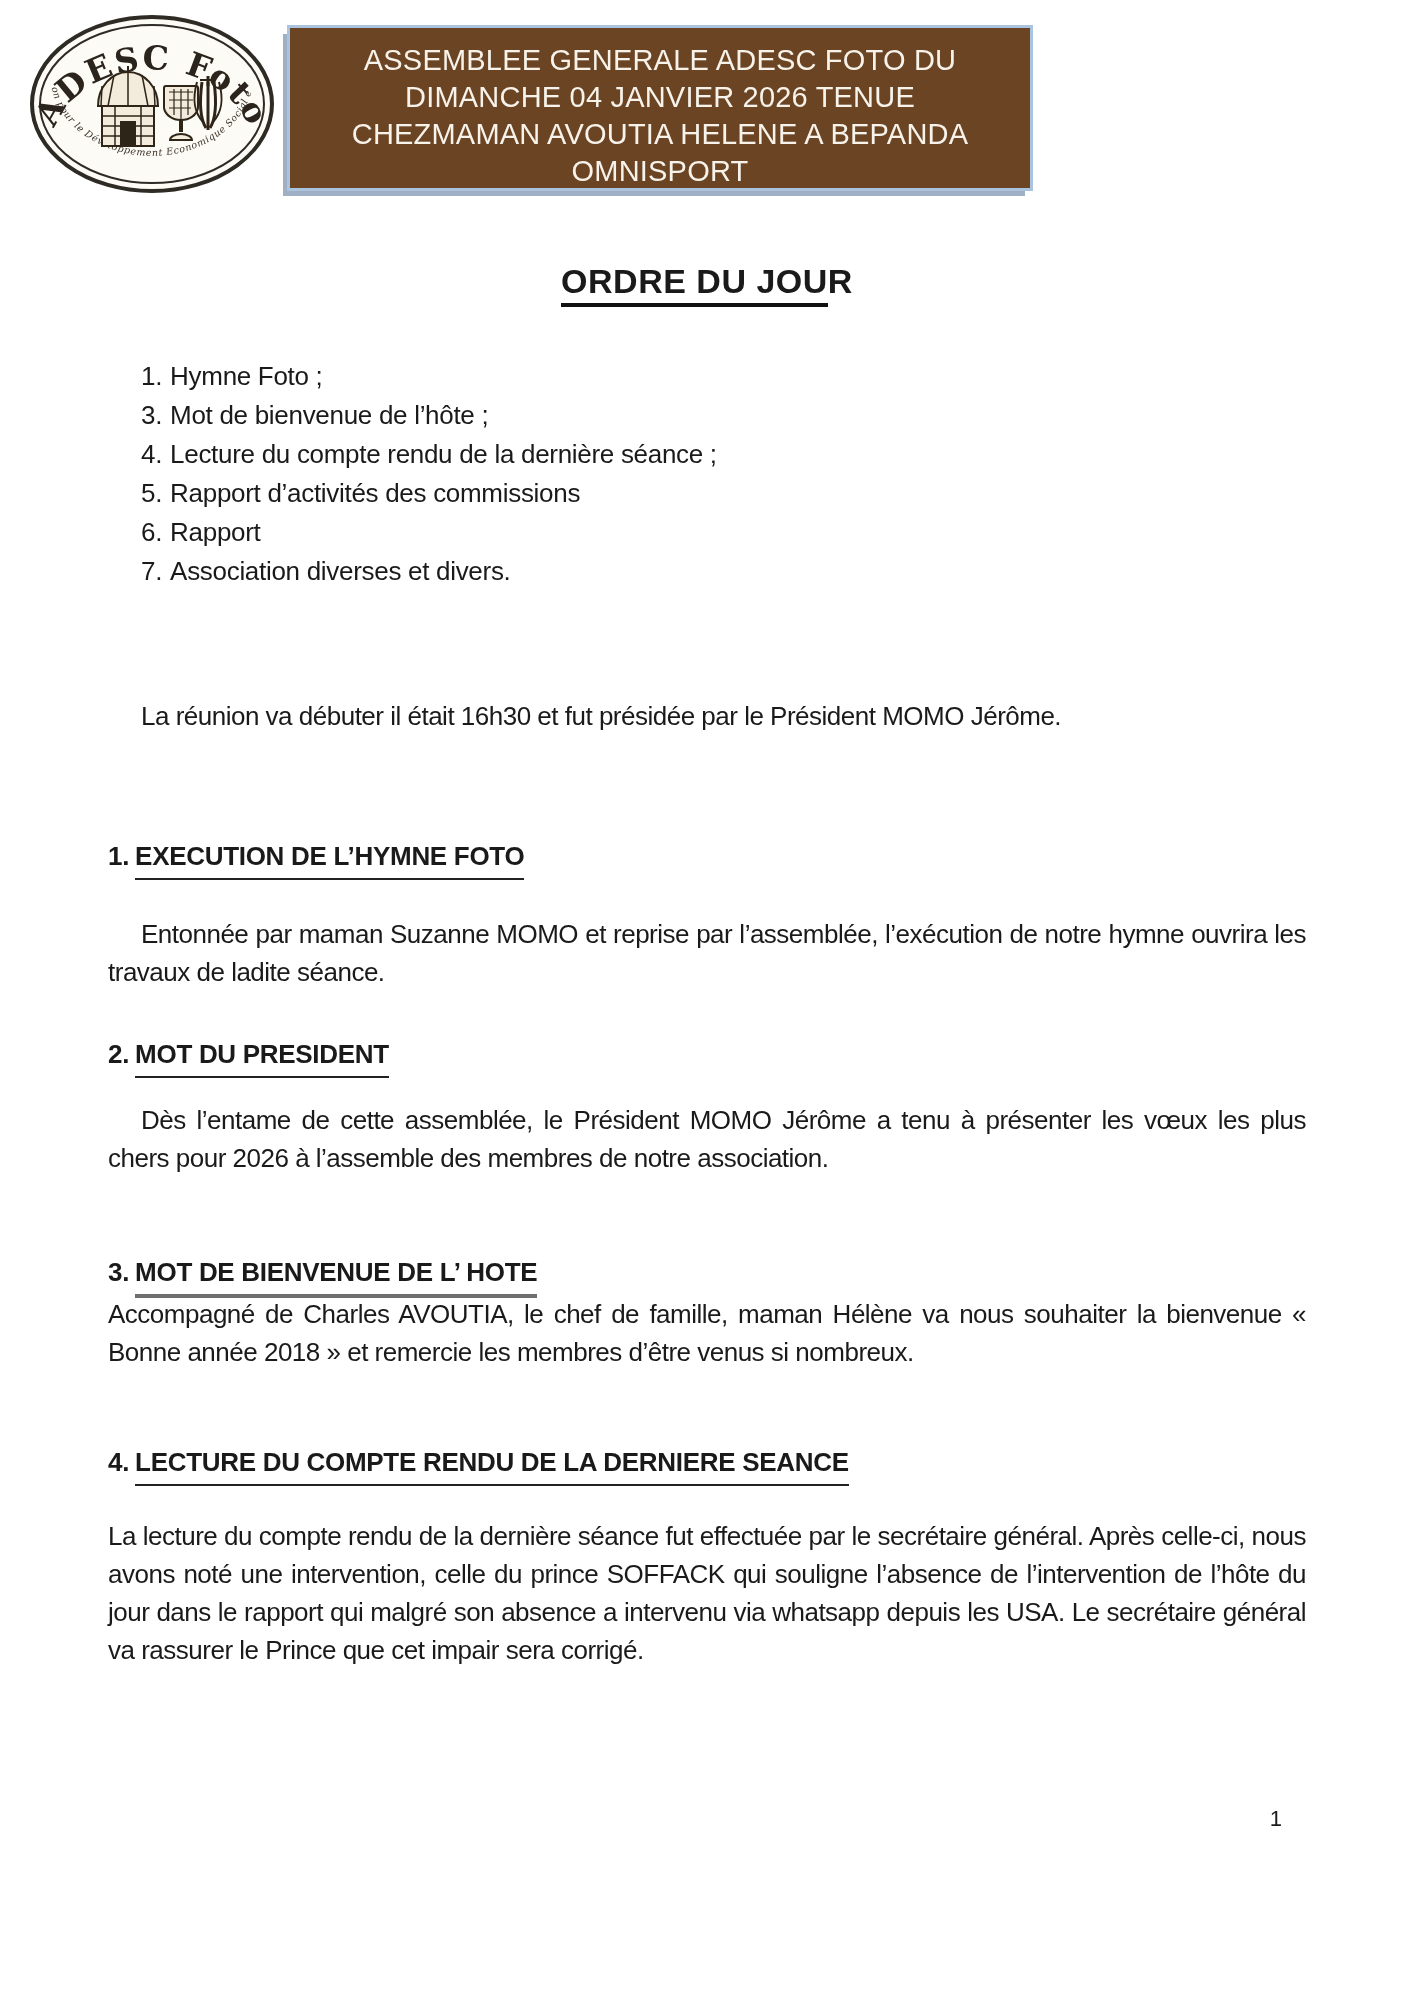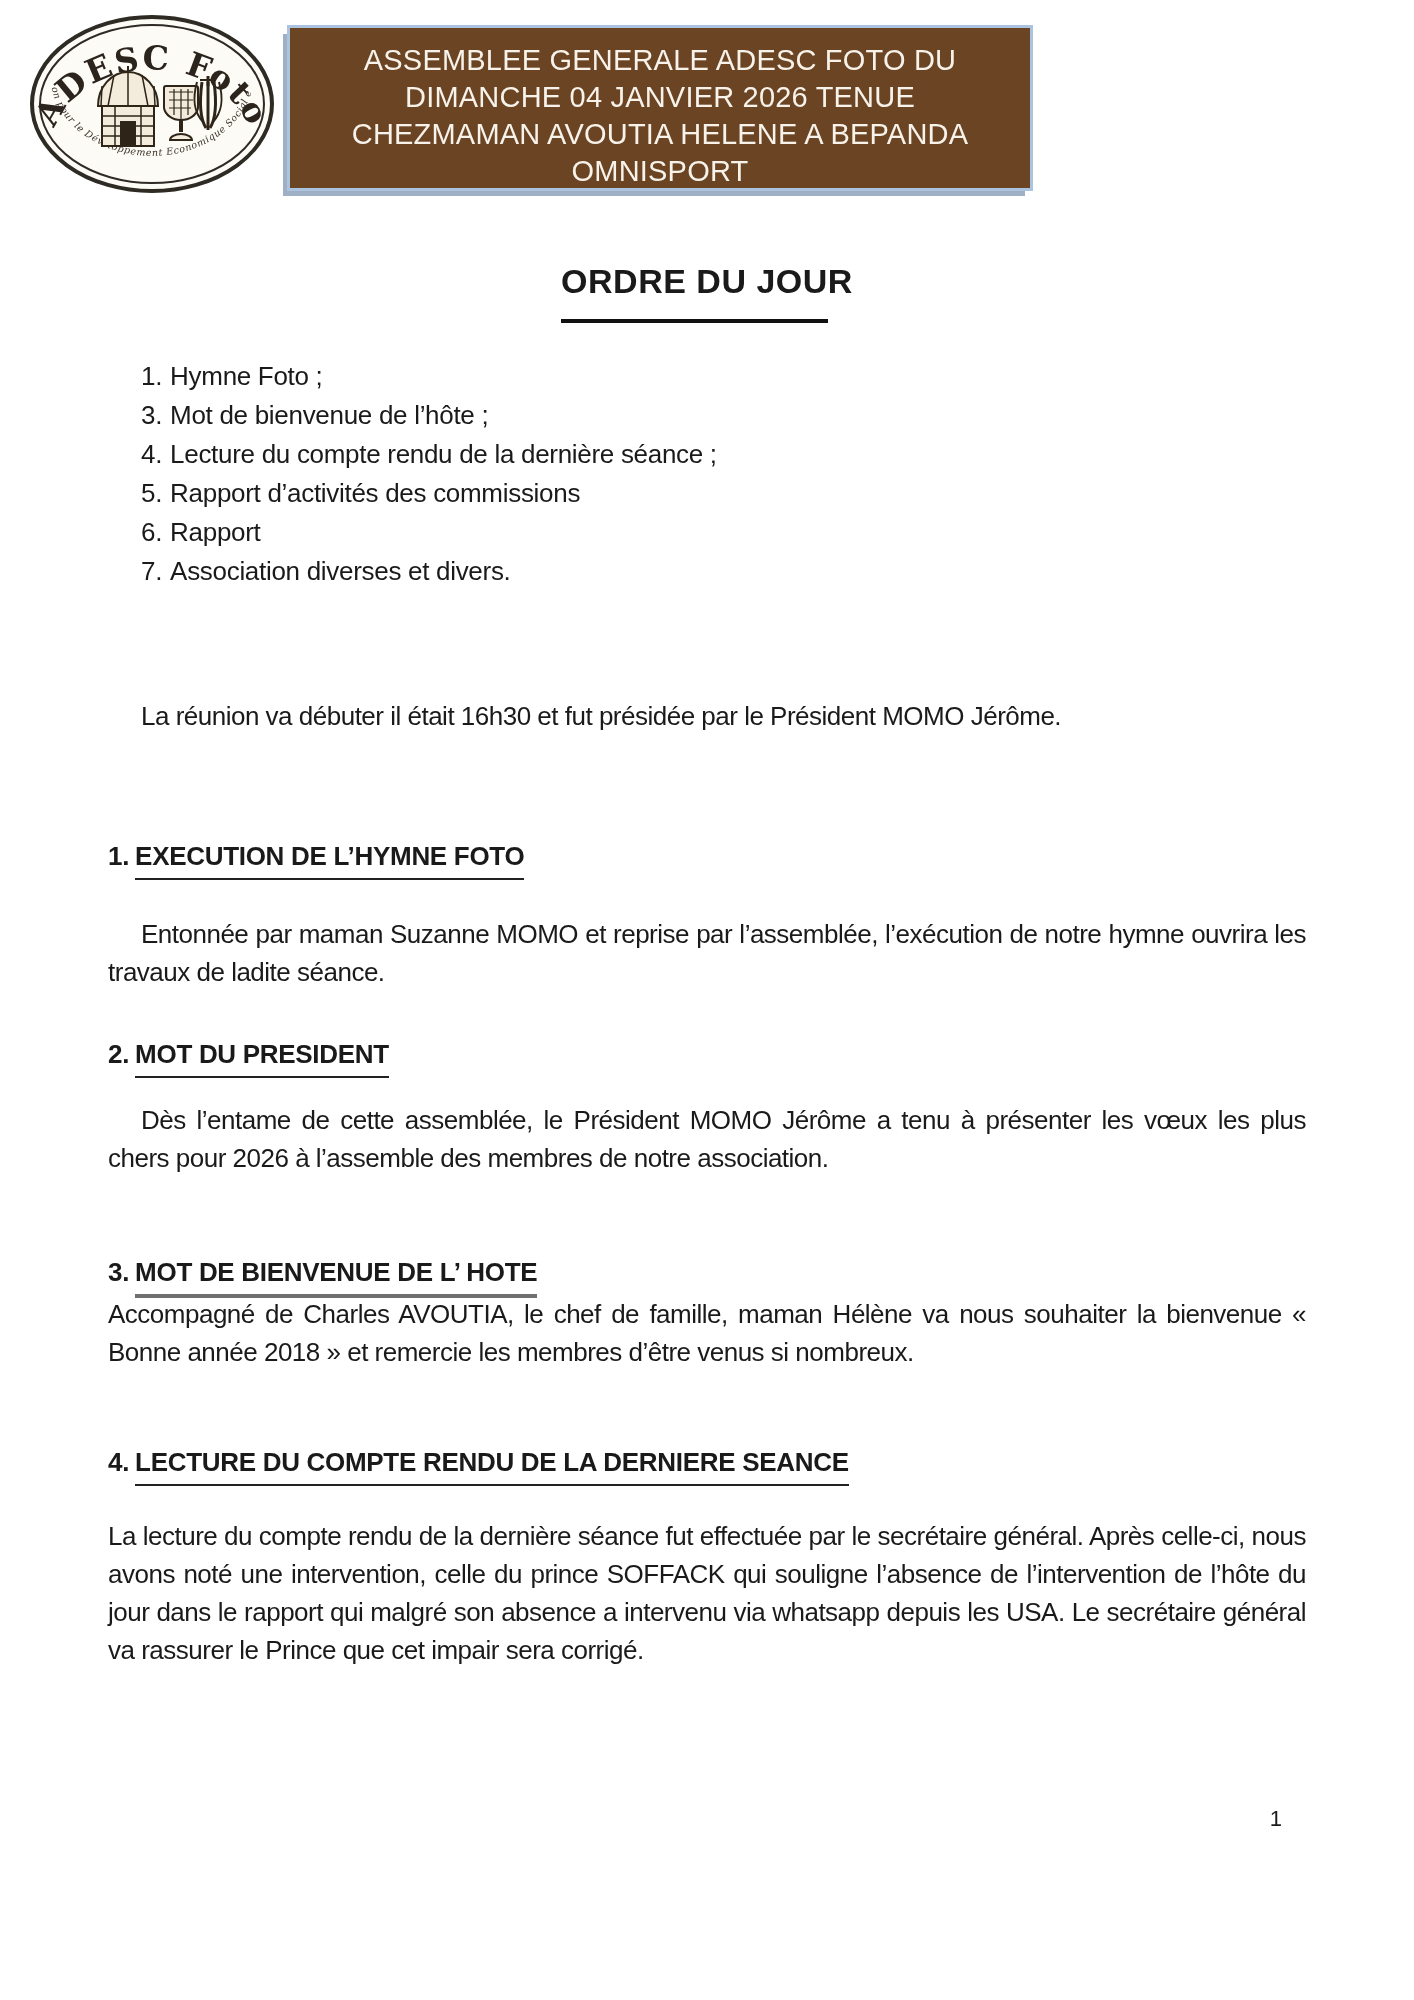--- a/index.html
+++ b/index.html
@@ -33,21 +33,21 @@
   }
   
   .main{margin:0 108px;}
   .doc-title{
     margin-top:62px;
     text-align:center;
     font-size:34px;
     font-weight:bold;
     letter-spacing:0.5px;
   }
-  .doc-title .u{border-bottom:4px solid #111;padding-bottom:19px;}
+  .doc-title .u{border-bottom:4px solid #111;padding-bottom:3px;}
   .agenda{
     margin-top:56px;
     padding-left:33px;
     font-size:26px;
     line-height:39px;
     letter-spacing:-0.3px;
   }
   .agenda-item span{display:inline;}
   .agenda-num{margin-right:8px;}
   .intro{

